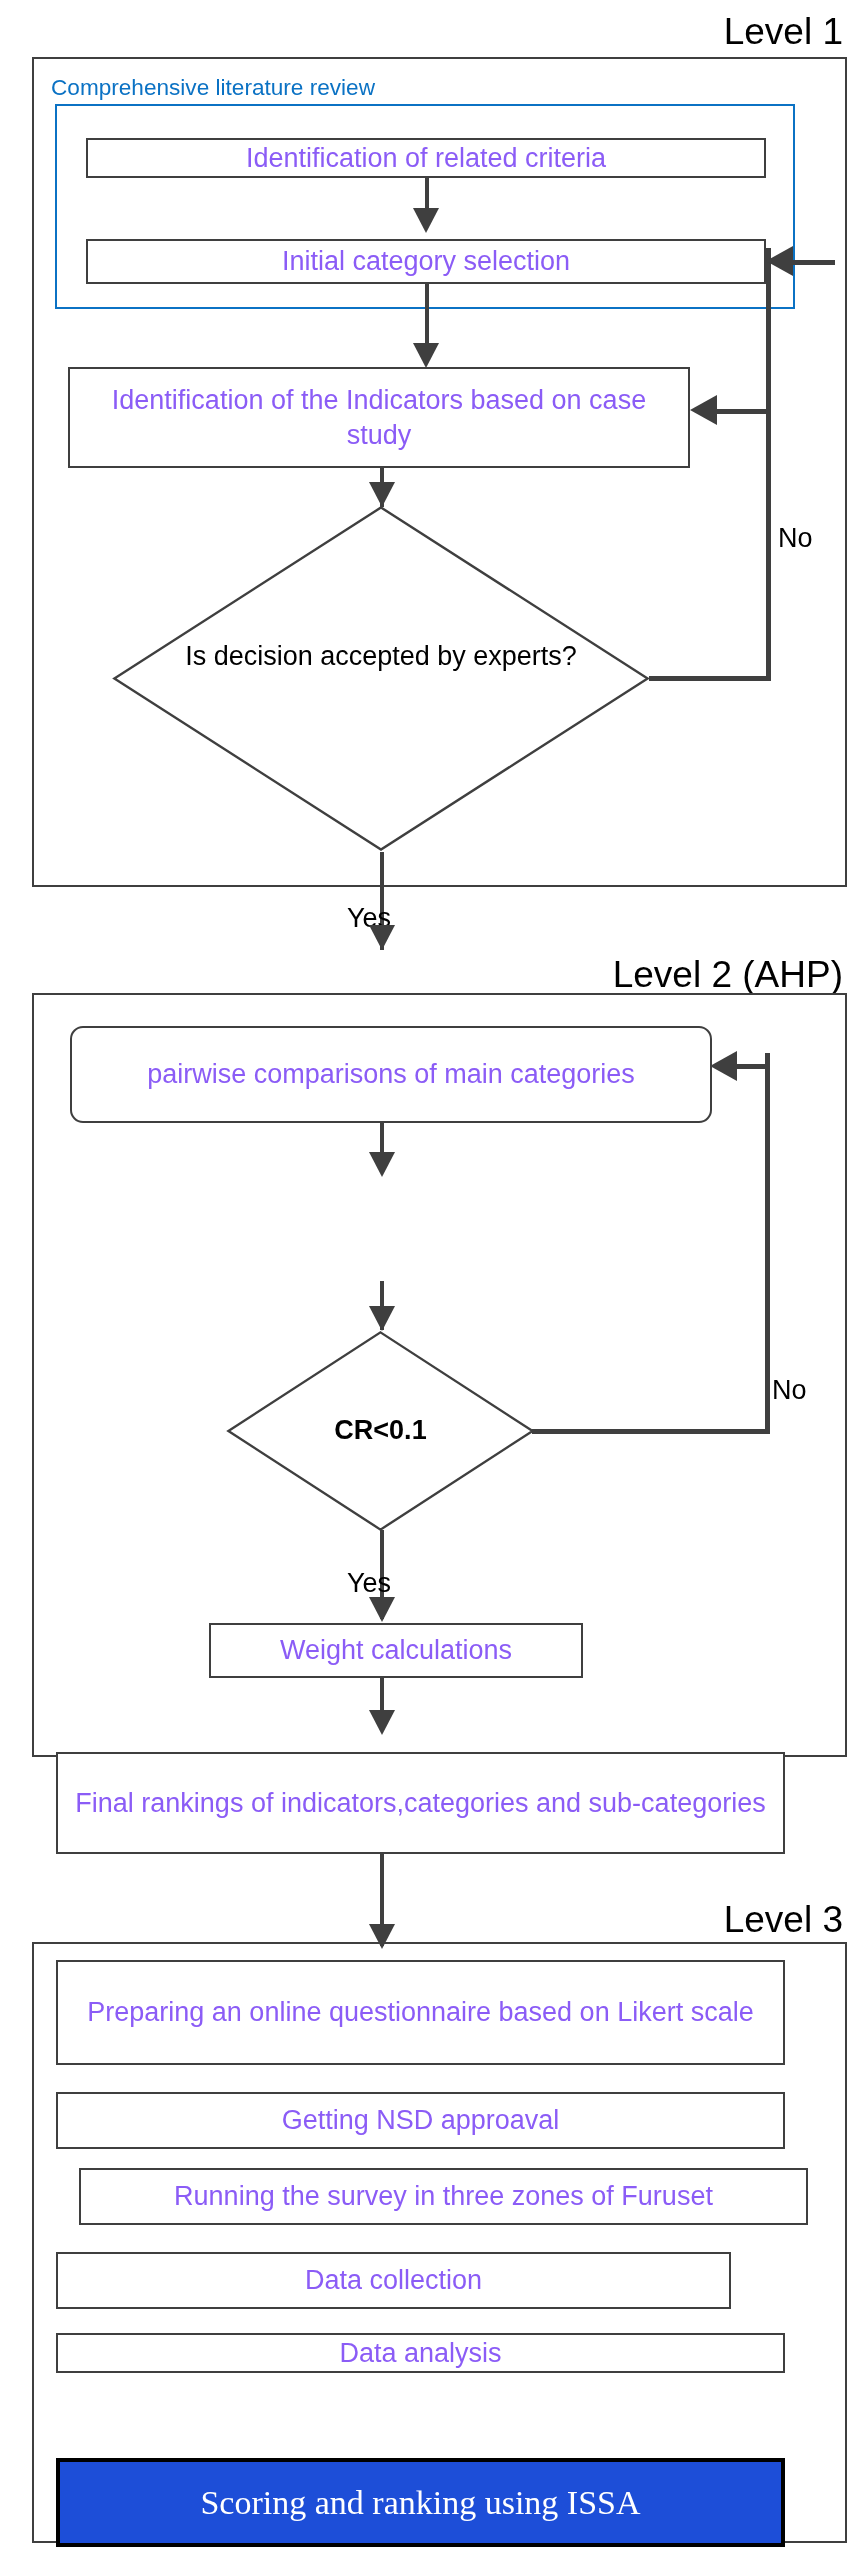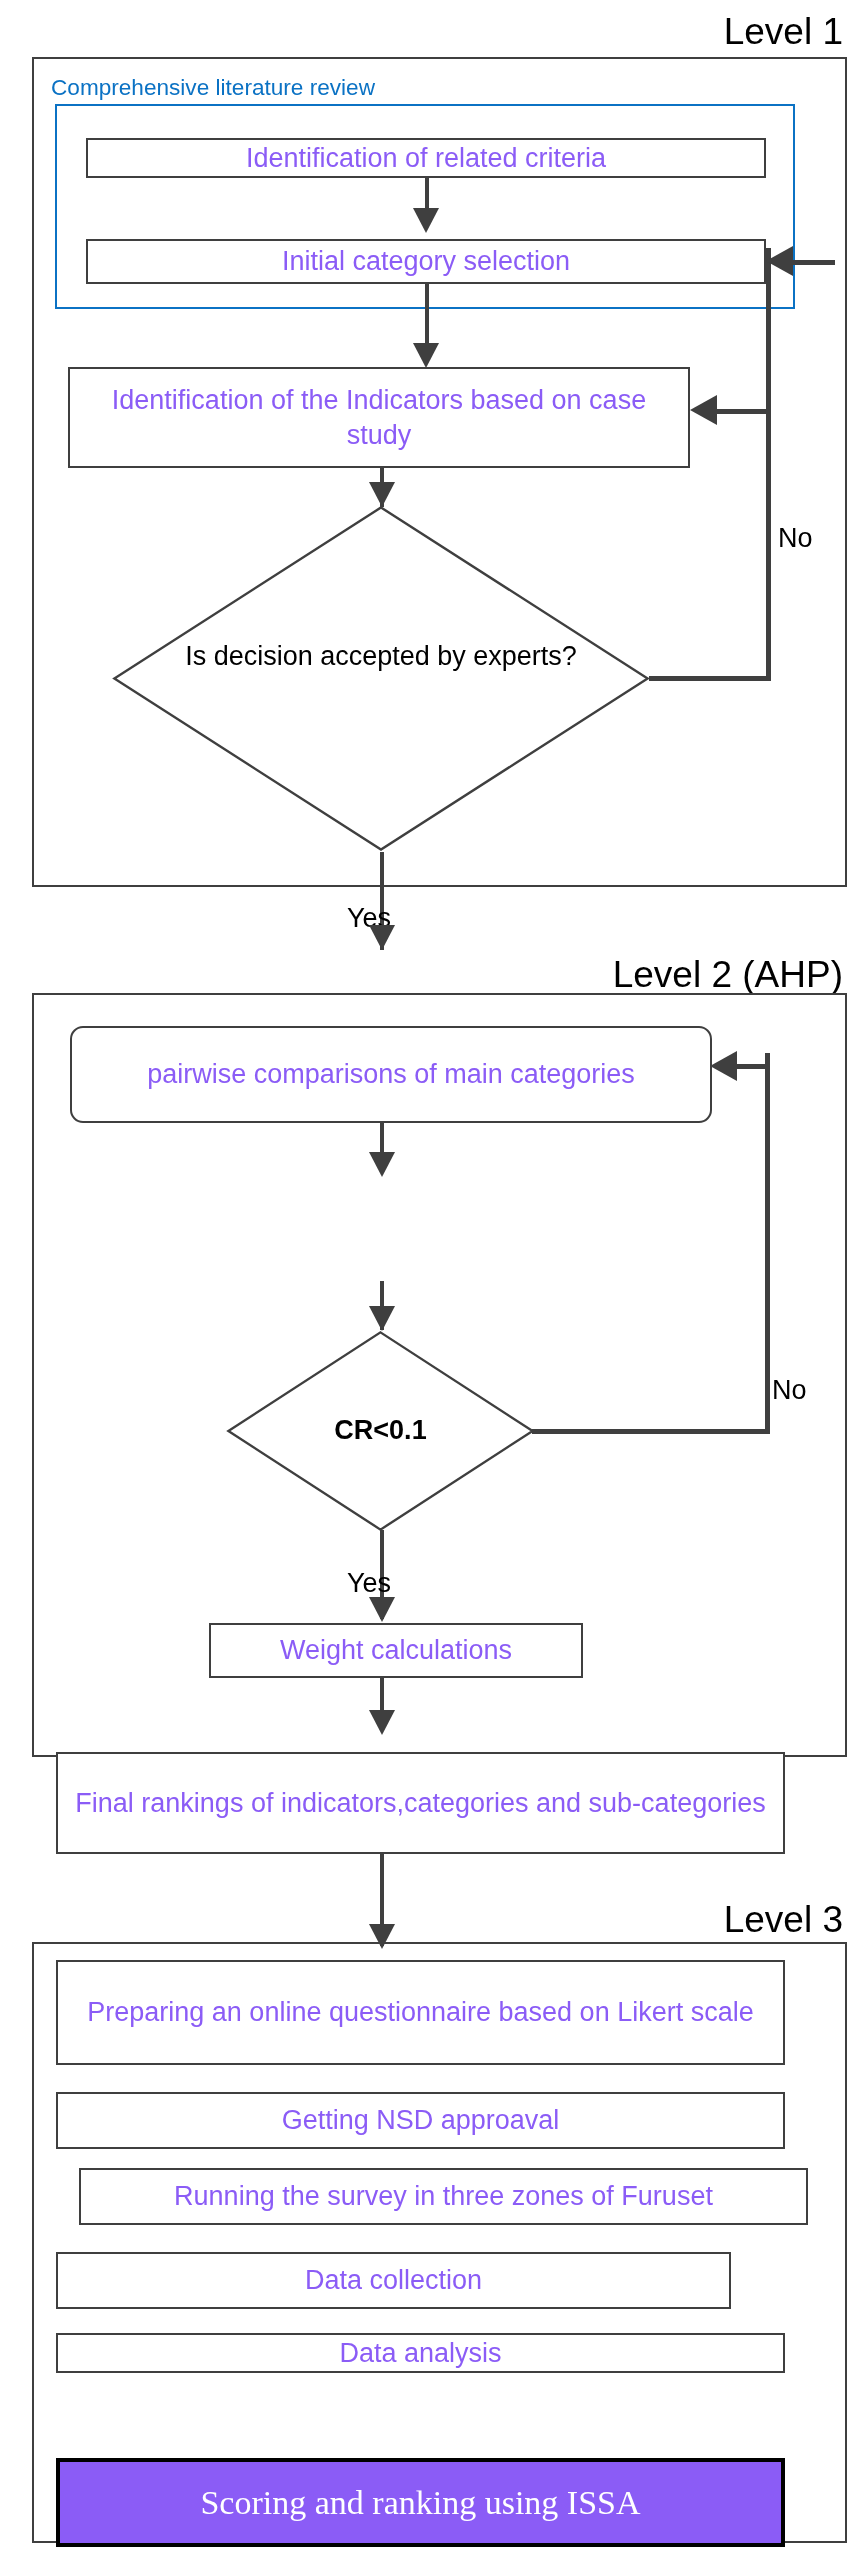--- a/index.html
+++ b/index.html
@@ -66,21 +66,21 @@
     line-height: 1.28;
     padding: 0 8.3px;
     font-family: "Liberation Sans", sans-serif;
   }
 
   
   .redbox {
     position: absolute;
     border: 4.8px solid #000000;
     box-sizing: border-box;
-    background: #8b5cf6;
+    background: #1d4ed8;
     color: #ffffff;
     display: flex;
     align-items: center;
     justify-content: center;
     text-align: center;
     font-size: 34px;
     font-family: "Liberation Serif", serif;
   }
 
   

